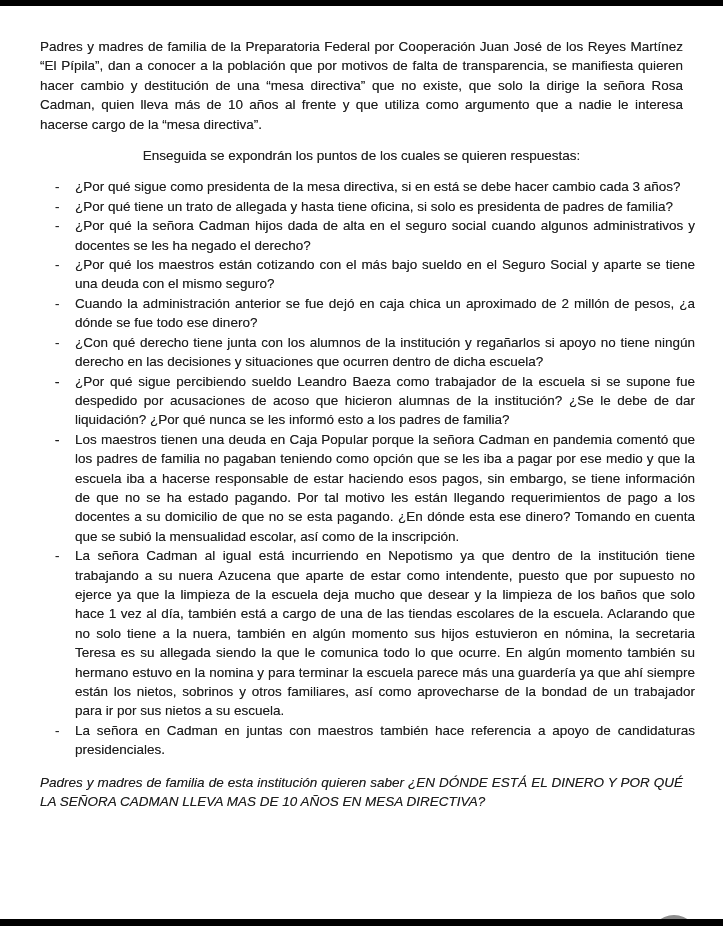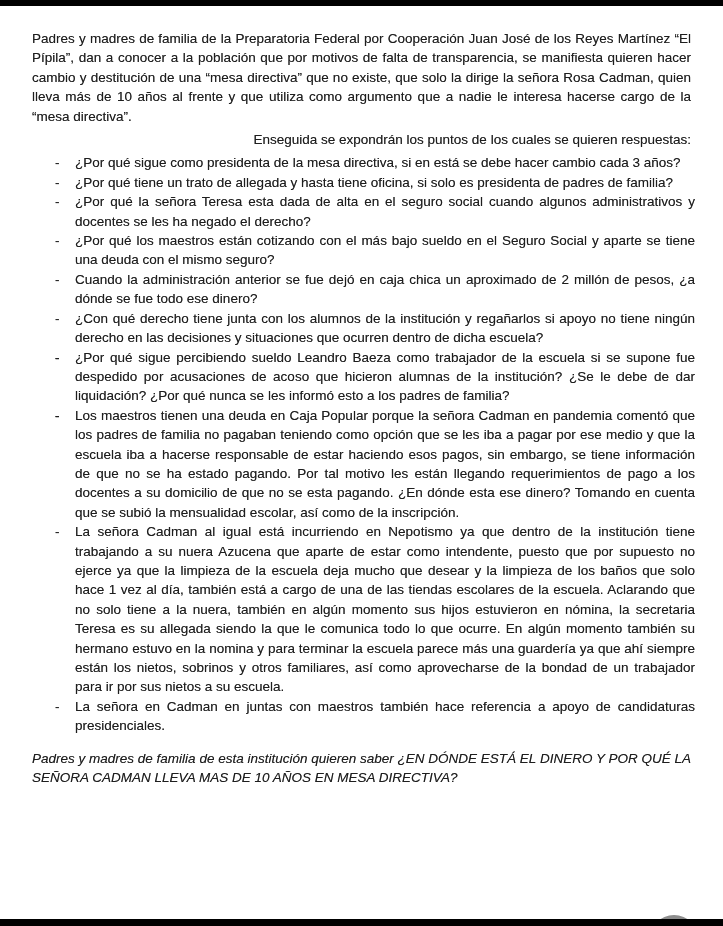--- a/index.html
+++ b/index.html
@@ -33,23 +33,23 @@
   }
   .doc{
     position:absolute;
     left:28px;top:25px;
     width:667px;
     font-size:13.5px;
     line-height:19.4px;
     text-align:justify;
     text-shadow:0 0 .5px rgba(30,30,30,.55);
   }
-  .doc p{margin:4px;}
+  .doc p{margin:12px;}
   .intro{margin-bottom:13px;}
-  .lead{margin-bottom:12px;text-align:right;}
+  .lead{margin-bottom:12px;text-align:center;}
   ul.points{
     list-style:none;
     margin:0 0 13px 0;
     padding:0 0 0 47px;
   }
   ul.points li{
     position:relative;
     margin:0;
   }
   ul.points .marker{
@@ -65,21 +65,21 @@
 <div class="edge-bar top"></div>
 
 <div class="fab"></div>
 
 <div class="doc">
   <p class="intro">Padres y madres de familia de la Preparatoria Federal por Cooperación Juan José de los Reyes Martínez “El Pípila”, dan a conocer a la población que por motivos de falta de transparencia, se manifiesta quieren hacer cambio y destitución de una “mesa directiva”  que no existe, que solo la dirige la señora Rosa Cadman, quien lleva más de 10 años al frente y que utiliza como argumento que a nadie le interesa hacerse cargo de la “mesa directiva”.</p>
   <p class="lead">Enseguida se expondrán los puntos de los cuales se quieren respuestas:</p>
   <ul class="points">
     <li><span class="marker">-</span><span>¿Por qué sigue como presidenta de la mesa directiva, si en está se debe hacer cambio cada 3 años?</span></li>
     <li><span class="marker">-</span><span>¿Por qué tiene un trato de allegada y hasta tiene oficina, si solo es presidenta de padres de familia?</span></li>
-    <li><span class="marker">-</span><span>¿Por qué la señora Teresa esta dada de alta en el seguro social cuando algunos administrativos y docentes se les ha negado el derecho?</span></li>
+    <li><span class="marker">-</span><span>¿Por qué la señora Cadman hijos dada de alta en el seguro social cuando algunos administrativos y docentes se les ha negado el derecho?</span></li>
     <li><span class="marker">-</span><span>¿Por qué los maestros están cotizando con el más bajo sueldo en el Seguro Social y aparte se tiene una deuda con el mismo seguro?</span></li>
     <li><span class="marker">-</span><span>Cuando la administración anterior se fue dejó en caja chica un aproximado de 2 millón de pesos, ¿a dónde se fue todo ese dinero?</span></li>
     <li><span class="marker">-</span><span>¿Con qué derecho tiene junta con los alumnos de la institución y regañarlos si apoyo no tiene ningún derecho en las decisiones y situaciones que ocurren dentro de dicha escuela?</span></li>
     <li><span class="marker">-</span></li>
     <li><span class="marker">-</span><span>¿Por qué sigue percibiendo sueldo Leandro Baeza como trabajador de la escuela si se supone fue despedido por acusaciones de acoso que hicieron alumnas de la institución? ¿Se le debe de dar liquidación? ¿Por qué nunca se les informó esto a los padres de familia?</span></li>
     <li><span class="marker">-</span></li>
     <li><span class="marker">-</span><span>Los maestros tienen una deuda en Caja Popular porque la señora Cadman en pandemia comentó que los padres de familia no pagaban teniendo como opción que se les iba a pagar por ese medio y que la escuela iba a hacerse responsable de estar haciendo esos pagos, sin embargo, se tiene información de que no se ha estado pagando. Por tal motivo les están llegando requerimientos de pago a los docentes a su domicilio de que no se esta pagando. ¿En dónde esta ese dinero? Tomando en cuenta que se subió la mensualidad escolar, así como de la inscripción.</span></li>
     <li><span class="marker">-</span><span>La señora Cadman al igual está incurriendo en Nepotismo ya que dentro de la institución tiene trabajando a su nuera Azucena que aparte de estar como intendente, puesto que por supuesto no ejerce ya que la limpieza de la escuela deja mucho que desear y la limpieza de los baños que solo hace 1 vez al día, también está a cargo de una de las tiendas escolares de la escuela. Aclarando que no solo tiene a la nuera, también en algún momento sus hijos estuvieron en nómina, la secretaria Teresa es su allegada siendo la que le comunica todo lo que ocurre. En algún momento también su hermano estuvo en la nomina y para terminar la escuela parece más una guardería ya que ahí siempre están los nietos, sobrinos y otros familiares, así como aprovecharse de la bondad de un trabajador para ir por sus nietos a su escuela.</span></li>
     <li><span class="marker">-</span><span>La señora en Cadman en juntas con maestros también hace referencia a apoyo de candidaturas presidenciales.</span></li>
   </ul>

